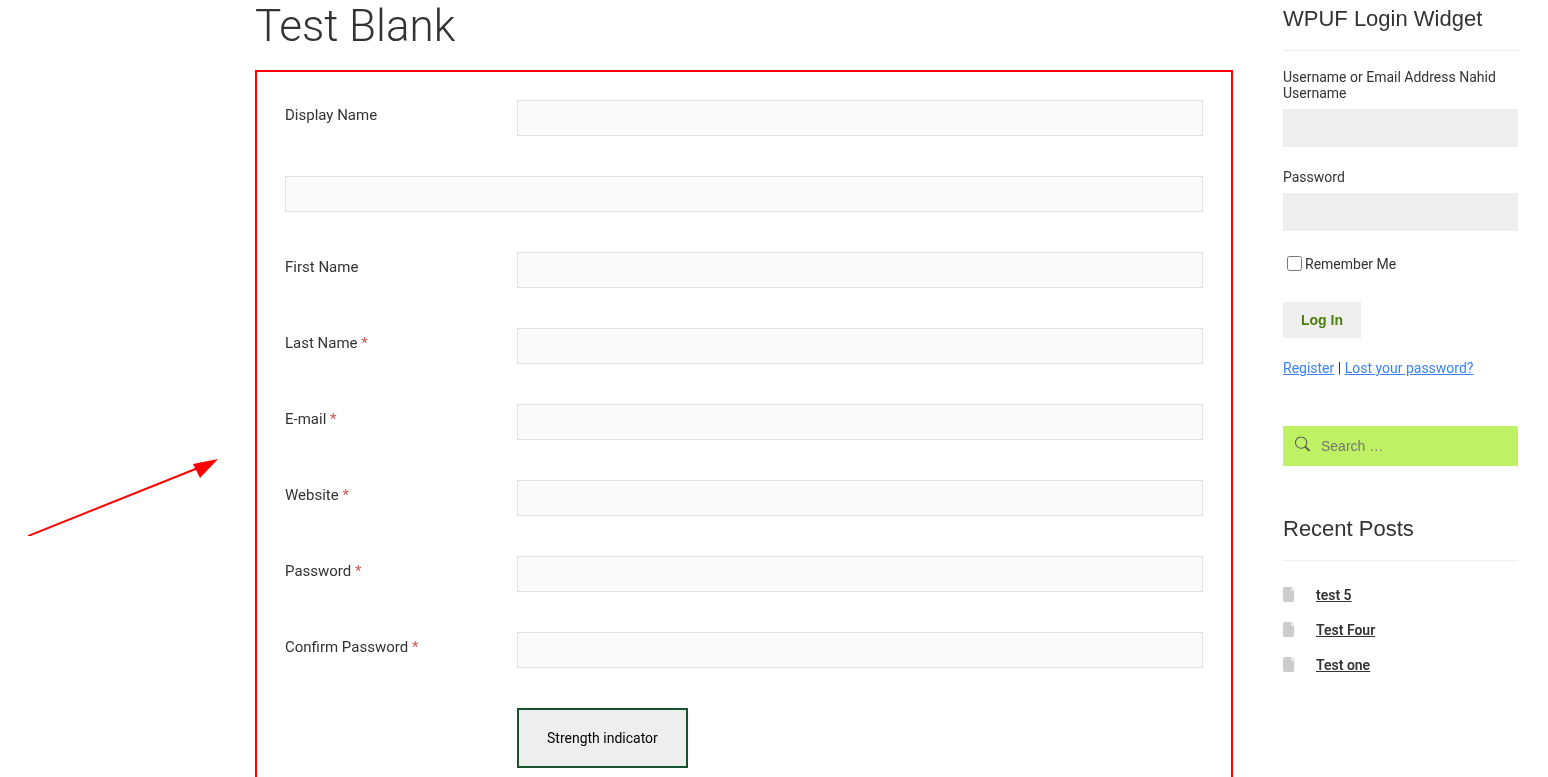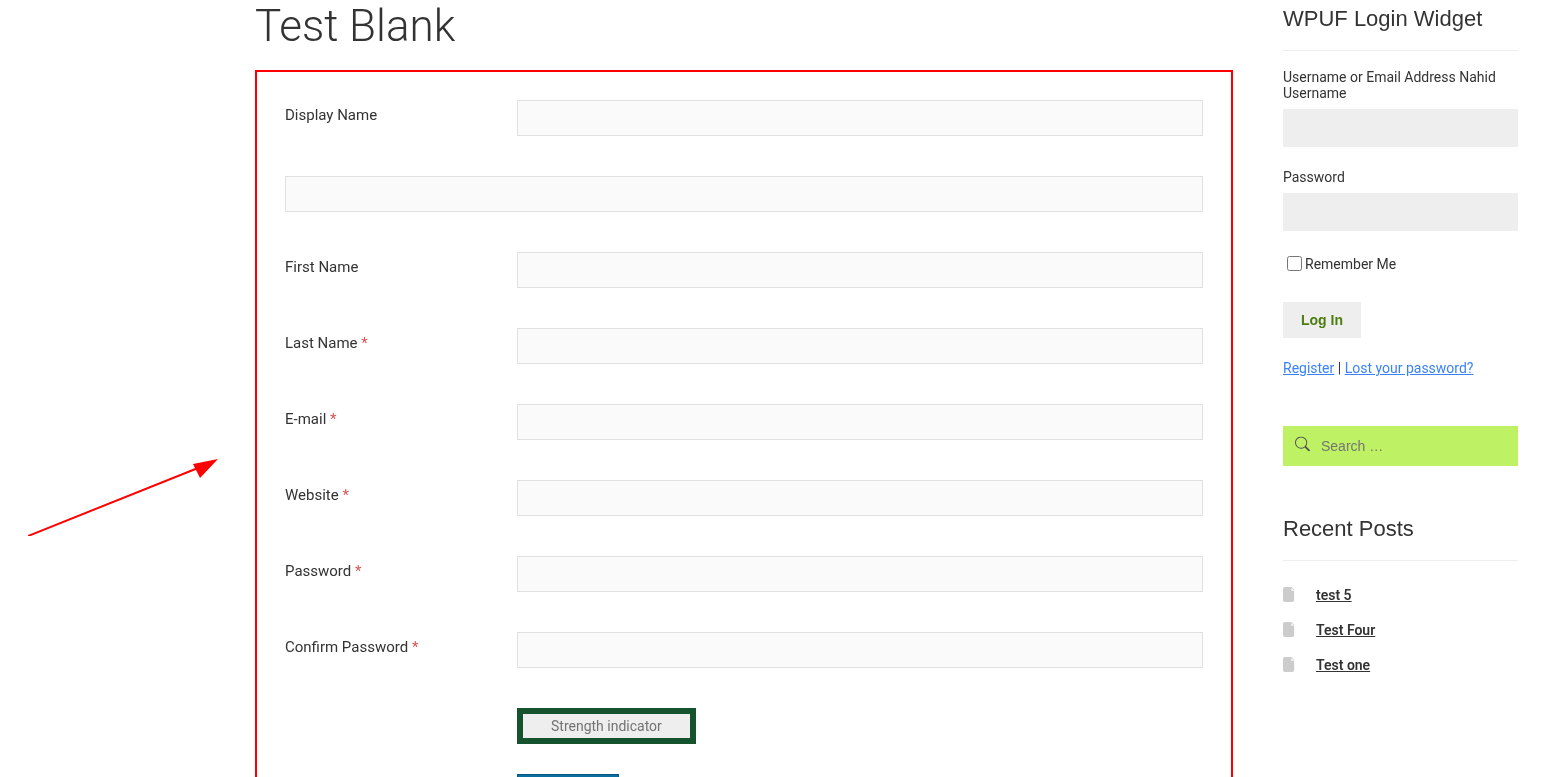--- a/index.html
+++ b/index.html
@@ -51,24 +51,24 @@
     width: 100%;
     height: 36px;
     border: 1px solid #e1e1e1;
     background: #fafafa;
     padding: 6px 10px;
     font-size: 15px;
     color: #333;
   }
   .strength {
     display: inline-block;
-    border: 6px solid #14532d;
+    border: 2px solid #14532d;
     background: #eeeeee;
-    color: #737373;
-    padding: 4px 28px;
+    color: #000000;
+    padding: 20px 28px;
     font-size: 14px;
     text-align: center;
   }
   .register-btn {
     background: #0b6ea0;
     color: #fff;
     border: 1px solid #08567e;
     padding: 10px 20px;
     font-size: 15px;
     cursor: pointer;

